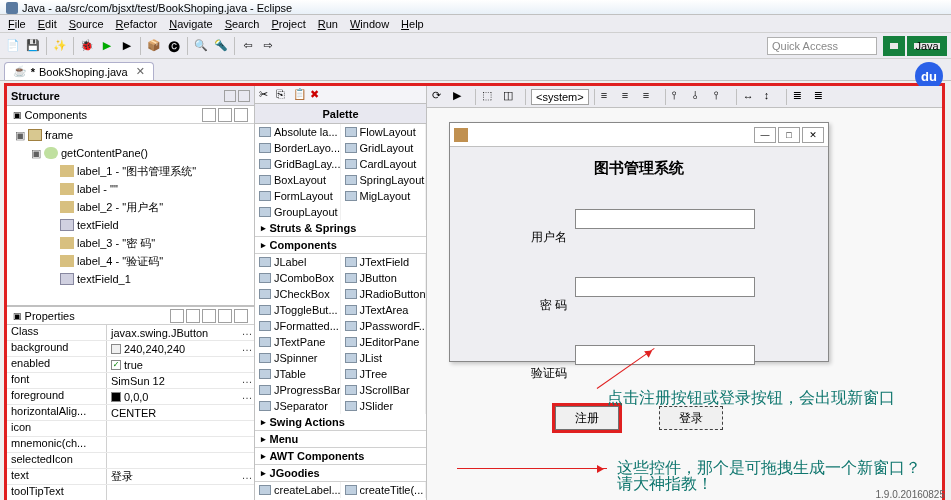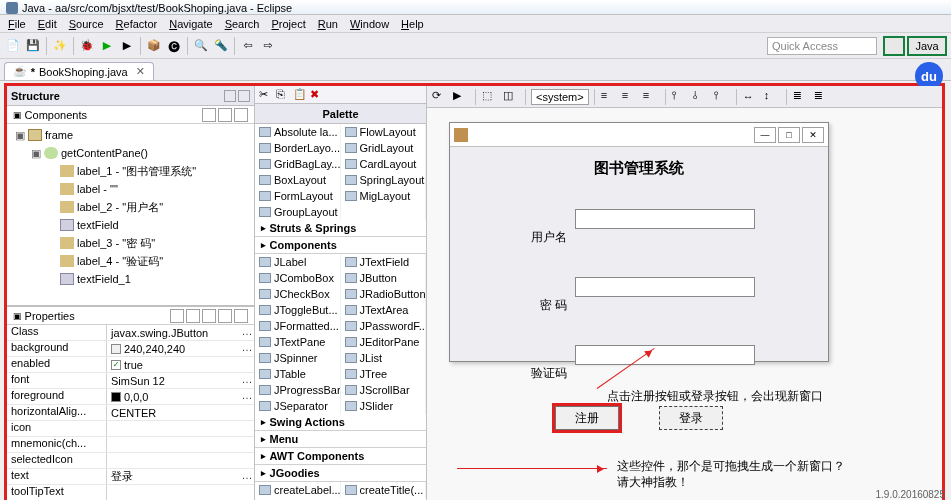--- a/index.html
+++ b/index.html
@@ -7,21 +7,21 @@
 .title-bar { height: 15px; background: linear-gradient(#fff,#e8f0f8); border-bottom: 1px solid #c0c0c0; padding-left: 6px; display: flex; align-items: flex-end; gap: 4px; }
 .title-bar .icon { width: 12px; height: 12px; background: #5a7aa0; border-radius: 2px; }
 .menu-bar { height: 18px; background: #ececf1; display: flex; align-items: center; padding: 0 2px; border-bottom: 1px solid #d0d0d0; }
 .menu-bar span { padding: 0 6px; cursor: default; }
 .menu-bar span u { text-decoration: underline; }
 .toolbar1 { height: 26px; background: #ececf1; border-bottom: 1px solid #d0d0d0; display: flex; align-items: center; padding: 0 4px; gap: 2px; }
 .toolbar1 .tbtn { width: 18px; height: 18px; border: 1px solid transparent; display: flex; align-items: center; justify-content: center; }
 .toolbar1 .sep { width: 1px; height: 18px; background: #c0c0c0; margin: 0 2px; }
 .quick-access { margin-left: auto; width: 110px; height: 18px; border: 1px solid #b0b0b0; background: #fff; padding: 0 4px; color: #888; display: flex; align-items: center; }
 .persp { display: flex; gap: 2px; margin-left: 4px; }
-.persp .pbtn { width: 22px; height: 20px; border: 2px solid #15803d; background: #e8e8e8; }
+.persp .pbtn { width: 22px; height: 20px; border: 7px solid #15803d; background: #e8e8e8; }
 .tab-strip { height: 22px; background: #ececf1; border-bottom: 1px solid #c0c0c0; display: flex; align-items: flex-end; padding-left: 4px; }
 .editor-tab { background: #fff; border: 1px solid #b0b0cc; border-bottom: none; border-radius: 4px 4px 0 0; padding: 2px 8px; display: flex; align-items: center; gap: 4px; }
 .editor-tab .dirty { font-weight: bold; }
 .editor-tab .close { margin-left: 4px; color: #666; }
 .baidu-badge { position: absolute; right: 8px; top: 62px; width: 28px; height: 28px; border-radius: 50%; background: #2a60e8; color: #fff; display: flex; align-items: center; justify-content: center; font-size: 13px; font-weight: bold; }
 .main-area { display: flex; height: 420px; border: 3px solid #e02020; margin: 2px 6px 0 4px; background: #fff; }
 .left-col { width: 248px; display: flex; flex-direction: column; border-right: 1px solid #c0c0c0; }
 .middle-col { width: 172px; display: flex; flex-direction: column; border-right: 1px solid #c0c0c0; background: #fff; }
 .right-col { flex: 1; background: #f8f8f8; position: relative; }
 .pane-hdr { height: 20px; background: #e8e8f0; border-bottom: 1px solid #c0c0c0; display: flex; align-items: center; padding: 0 4px; gap: 4px; }
@@ -64,21 +64,21 @@
 .win-btns span { width: 22px; height: 16px; border: 1px solid #a0a0a0; background: #fff; display: flex; align-items: center; justify-content: center; font-size: 9px; }
 .form-body { padding: 8px 20px; }
 .form-title { text-align: center; font-size: 15px; font-weight: bold; margin: 4px 0 14px; }
 .form-row { display: flex; align-items: center; margin-bottom: 14px; justify-content: center; gap: 8px; }
 .form-row label { width: 44px; text-align: right; font-size: 12px; margin-top: 37px; }
 .form-row input { width: 180px; height: 20px; border: 1px solid #888; background: #fff; }
 .form-btns { display: flex; justify-content: center; gap: 40px; margin-top: 24px; }
 .fbtn { width: 64px; height: 24px; border: 1px solid #707070; background: #f0f0f0; display: flex; align-items: center; justify-content: center; font-size: 12px; }
 .fbtn.reg { outline: 3px solid #e02020; }
 .fbtn.login { border: 1px dashed #404040; }
-.anno { position: absolute; color: #000000; font-size: 12px; }
+.anno { position: absolute; color: #0f766e; font-size: 16px; }
 .arrow { position: absolute; background: #e02020; height: 1px; }
 .arrow::after { content: ''; position: absolute; right: -1px; top: -3px; border: 4px solid transparent; border-left: 7px solid #e02020; }
 .footer-ver { position: absolute; right: 6px; bottom: 0; font-size: 10px; color: #606060; }
 </style>
 </head>
 <body>
 
 <div class="title-bar">
   <span class="icon"></span>
   <span>Java - aa/src/com/bjsxt/test/BookShoping.java - Eclipse</span>

